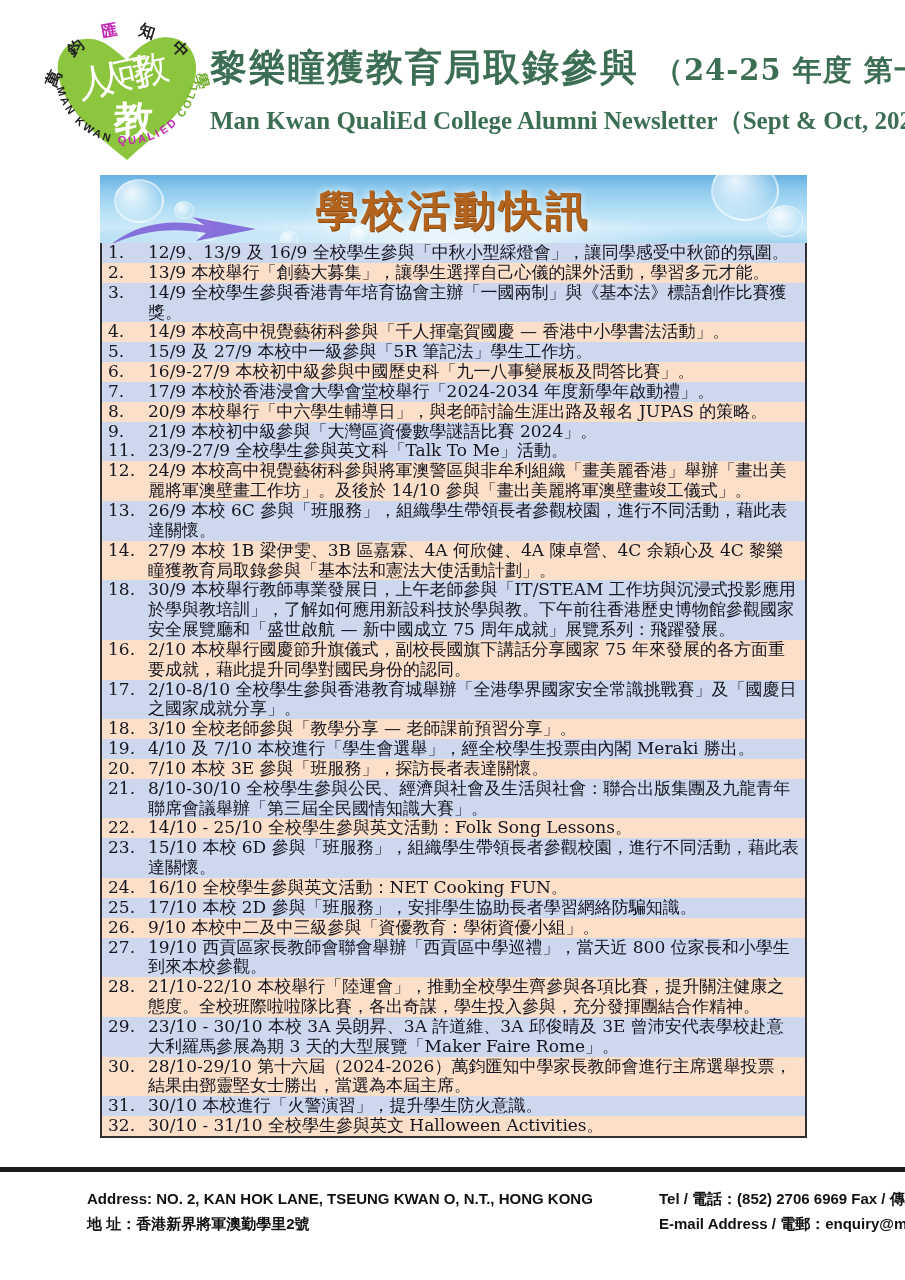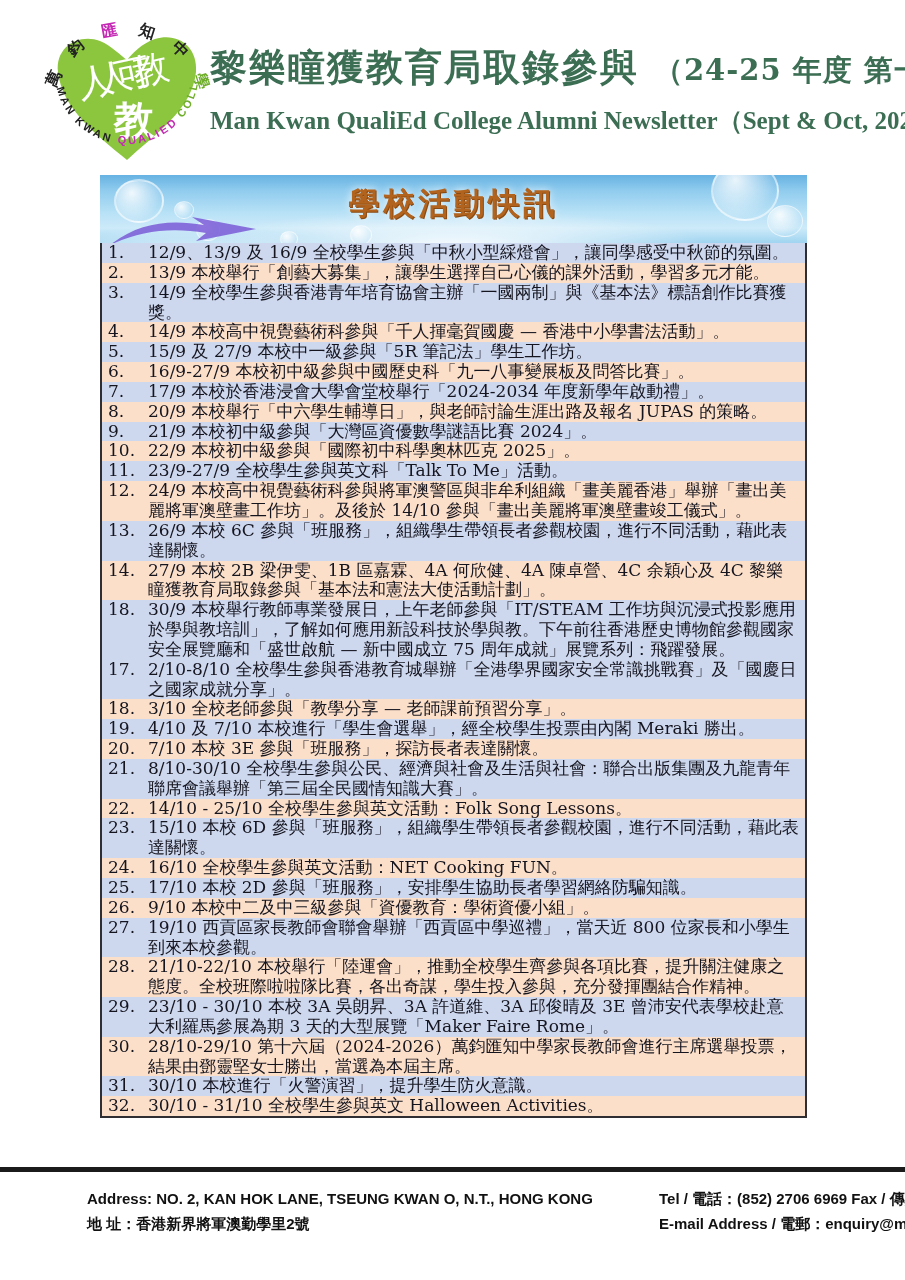--- a/index.html
+++ b/index.html
@@ -37,21 +37,21 @@
   .b2{width:18px;height:16px;left:74px;top:26px;border-width:1px;}
   .b3{width:22px;height:20px;left:96px;top:44px;border-width:1px;}
   .b4{width:20px;height:18px;left:250px;top:50px;border-width:1px;}
   .b5{width:64px;height:56px;right:28px;top:-14px;}
   .b6{width:34px;height:30px;right:4px;top:30px;border-width:1px;}
   .b7{width:16px;height:14px;left:180px;top:56px;border-width:1px;}
   .swirl{position:absolute;left:8px;bottom:-6px;width:150px;height:34px;}
   .banner-title{
     position:absolute;left:0;right:0;top:8px;text-align:center;
     font-family:"DejaVu Serif","Liberation Serif",serif;
-    font-size:31px;font-weight:700;color:#b2641e;letter-spacing:4px;
+    font-size:42px;font-weight:700;color:#b2641e;letter-spacing:4px;
     text-shadow:1px 1px 0 #8a4a12, 0 0 8px rgba(255,255,255,.9);
   }
   .list{
     border:2px solid #2f2f33;border-top:none;
     font-family:"DejaVu Serif","Liberation Serif",serif;
     font-size:17px;color:#15151f;
   }
   .row{display:flex;align-items:flex-start;}
   .row.blue{background:#cdd7ee;}
   .row.peach{background:#fcdfc9;}
@@ -141,43 +141,43 @@
           <span class="txt">17/9 本校於香港浸會大學會堂校舉行「2024-2034 年度新學年啟動禮」。</span>
         </div>
         <div class="row peach">
           <span class="num">8.</span>
           <span class="txt">20/9 本校舉行「中六學生輔導日」，與老師討論生涯出路及報名 JUPAS 的策略。</span>
         </div>
         <div class="row blue">
           <span class="num">9.</span>
           <span class="txt">21/9 本校初中級參與「大灣區資優數學謎語比賽 2024」。</span>
         </div>
-        <div class="row peach">
-          <span class="num">10.</span>
-          <span class="txt">22/9 本校初中級參與「國際初中科學奧林匹克 2025」。</span>
-        </div>
         <div class="row blue">
           <span class="num">11.</span>
           <span class="txt">23/9-27/9 全校學生參與英文科「Talk To Me」活動。</span>
         </div>
         <div class="row peach">
           <span class="num">12.</span>
           <span class="txt">24/9 本校高中視覺藝術科參與將軍澳警區與非牟利組織「畫美麗香港」舉辦「畫出美麗將軍澳壁畫工作坊」。及後於 14/10 參與「畫出美麗將軍澳壁畫竣工儀式」。</span>
         </div>
         <div class="row blue">
           <span class="num">13.</span>
           <span class="txt">26/9 本校 6C 參與「班服務」，組織學生帶領長者參觀校園，進行不同活動，藉此表達關懷。</span>
         </div>
         <div class="row peach">
           <span class="num">14.</span>
-          <span class="txt">27/9 本校 2B 梁伊雯、1B 區嘉霖、4A 何欣健、4A 陳卓營、4C 余穎心及 4C 黎樂瞳獲教育局取錄參與「基本法和憲法大使活動計劃」。</span>
+          <span class="txt">27/9 本校 1B 梁伊雯、3B 區嘉霖、4A 何欣健、4A 陳卓營、4C 余穎心及 4C 黎樂瞳獲教育局取錄參與「基本法和憲法大使活動計劃」。</span>
         </div>
         <div class="row blue">
           <span class="num">18.</span>
           <span class="txt">30/9 本校舉行教師專業發展日，上午老師參與「IT/STEAM 工作坊與沉浸式投影應用於學與教培訓」，了解如何應用新設科技於學與教。下午前往香港歷史博物館參觀國家安全展覽廳和「盛世啟航 — 新中國成立 75 周年成就」展覽系列：飛躍發展。</span>
+        </div>
+        <div class="row peach">
+          <span class="num">16.</span>
+          <span class="txt">2/10 本校舉行國慶節升旗儀式，副校長國旗下講話分享國家 75 年來發展的各方面重要成就，藉此提升同學對國民身份的認同。</span>
         </div>
         <div class="row blue">
           <span class="num">17.</span>
           <span class="txt">2/10-8/10 全校學生參與香港教育城舉辦「全港學界國家安全常識挑戰賽」及「國慶日之國家成就分享」。</span>
         </div>
         <div class="row peach">
           <span class="num">18.</span>
           <span class="txt">3/10 全校老師參與「教學分享 — 老師課前預習分享」。</span>
         </div>
         <div class="row blue">

